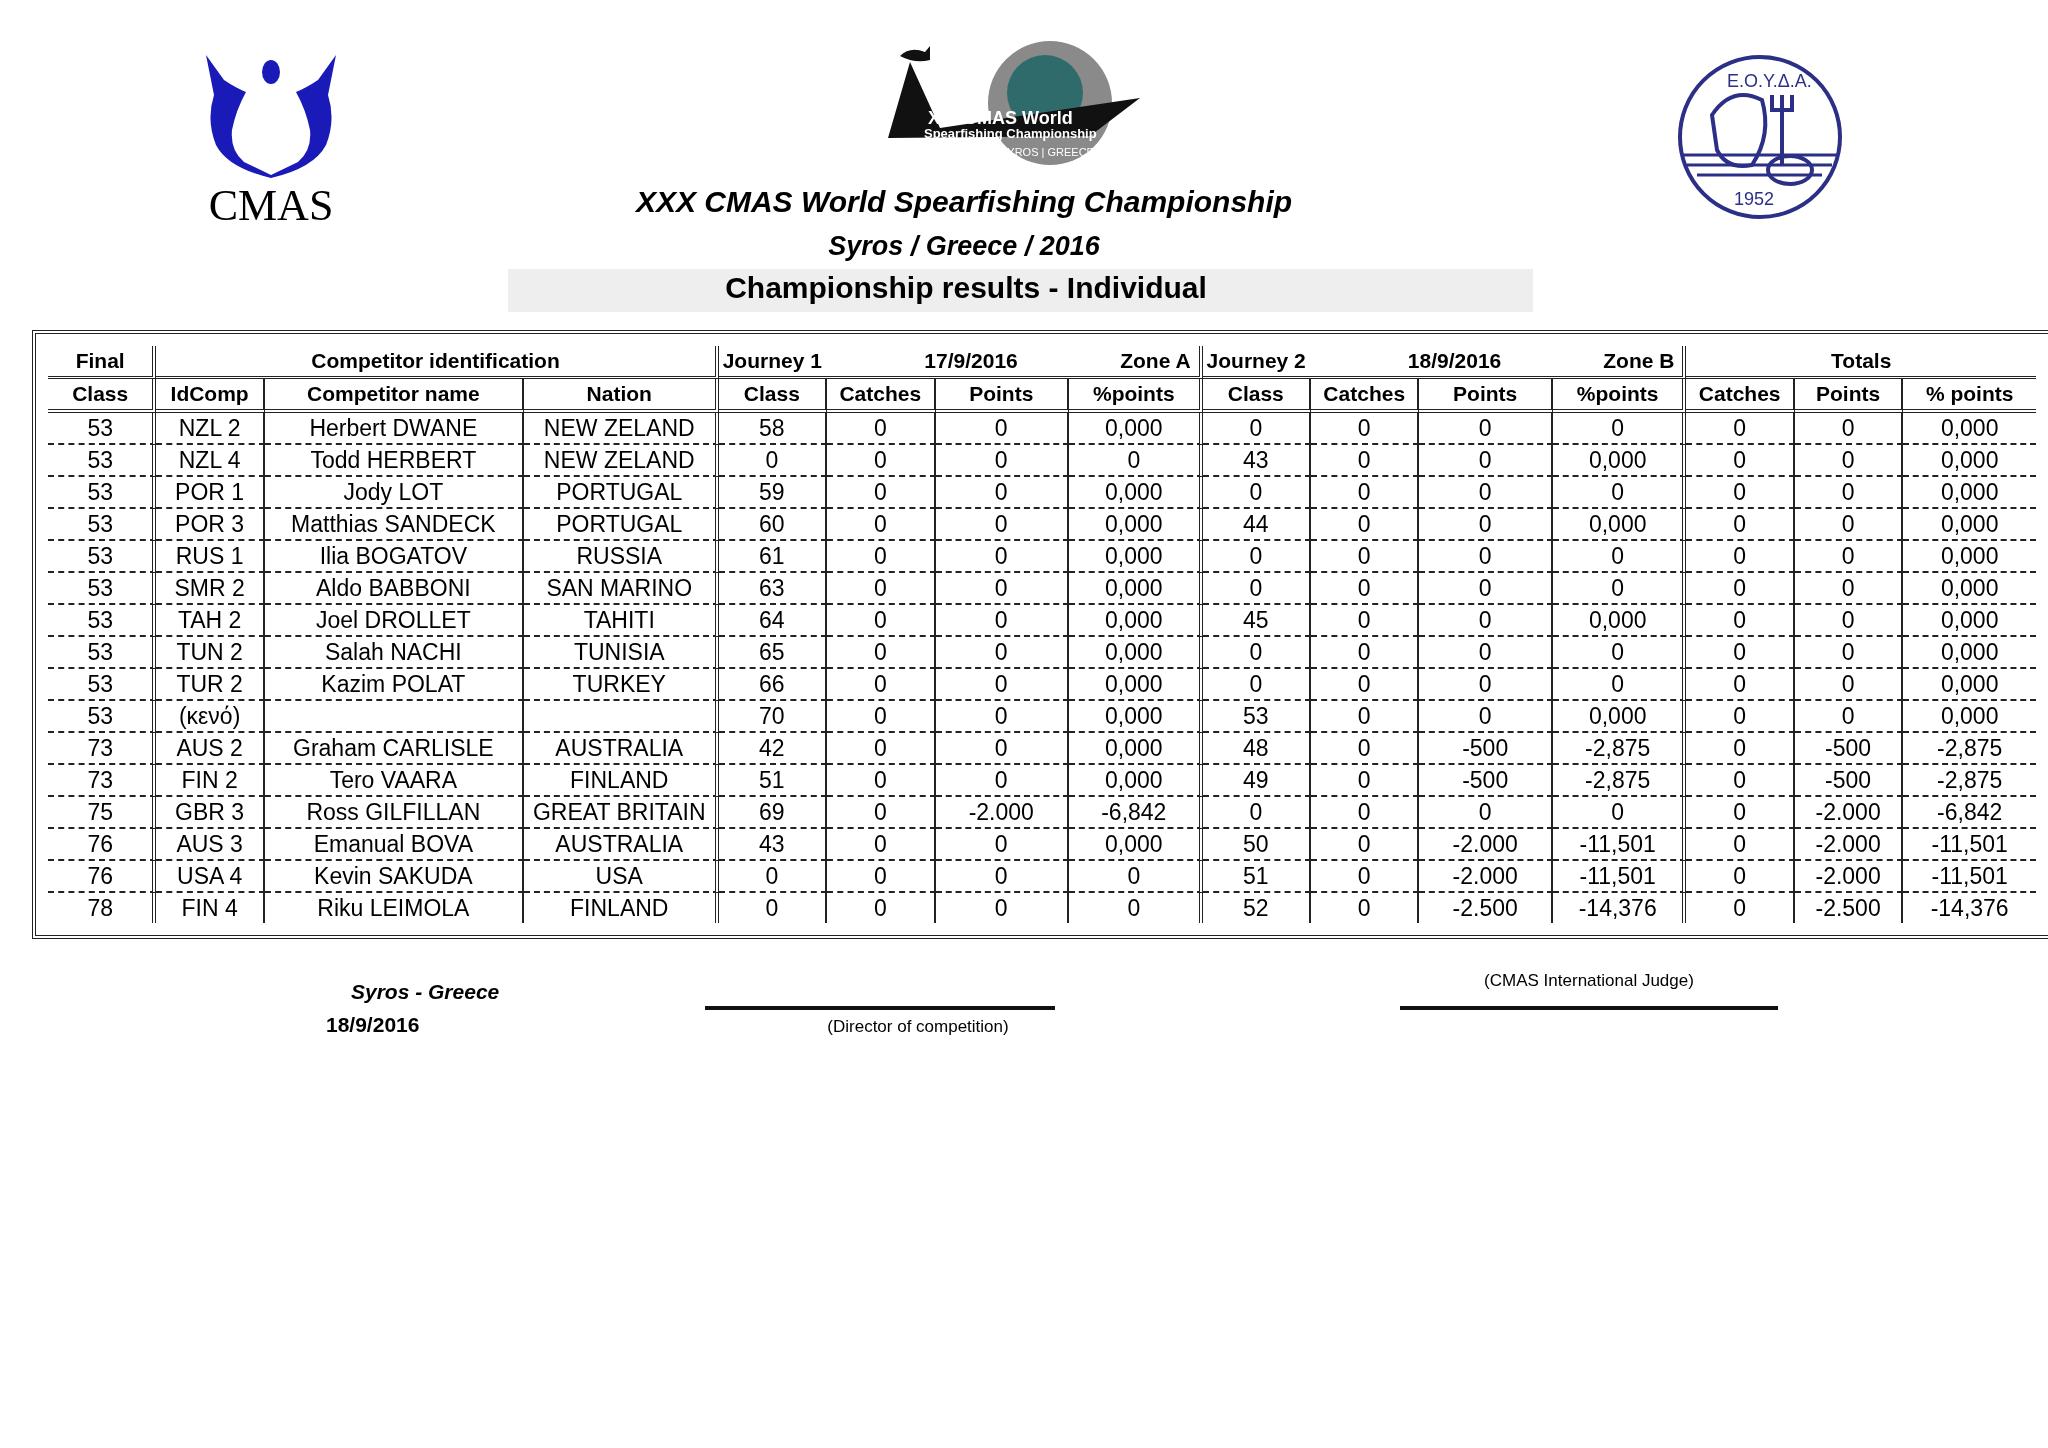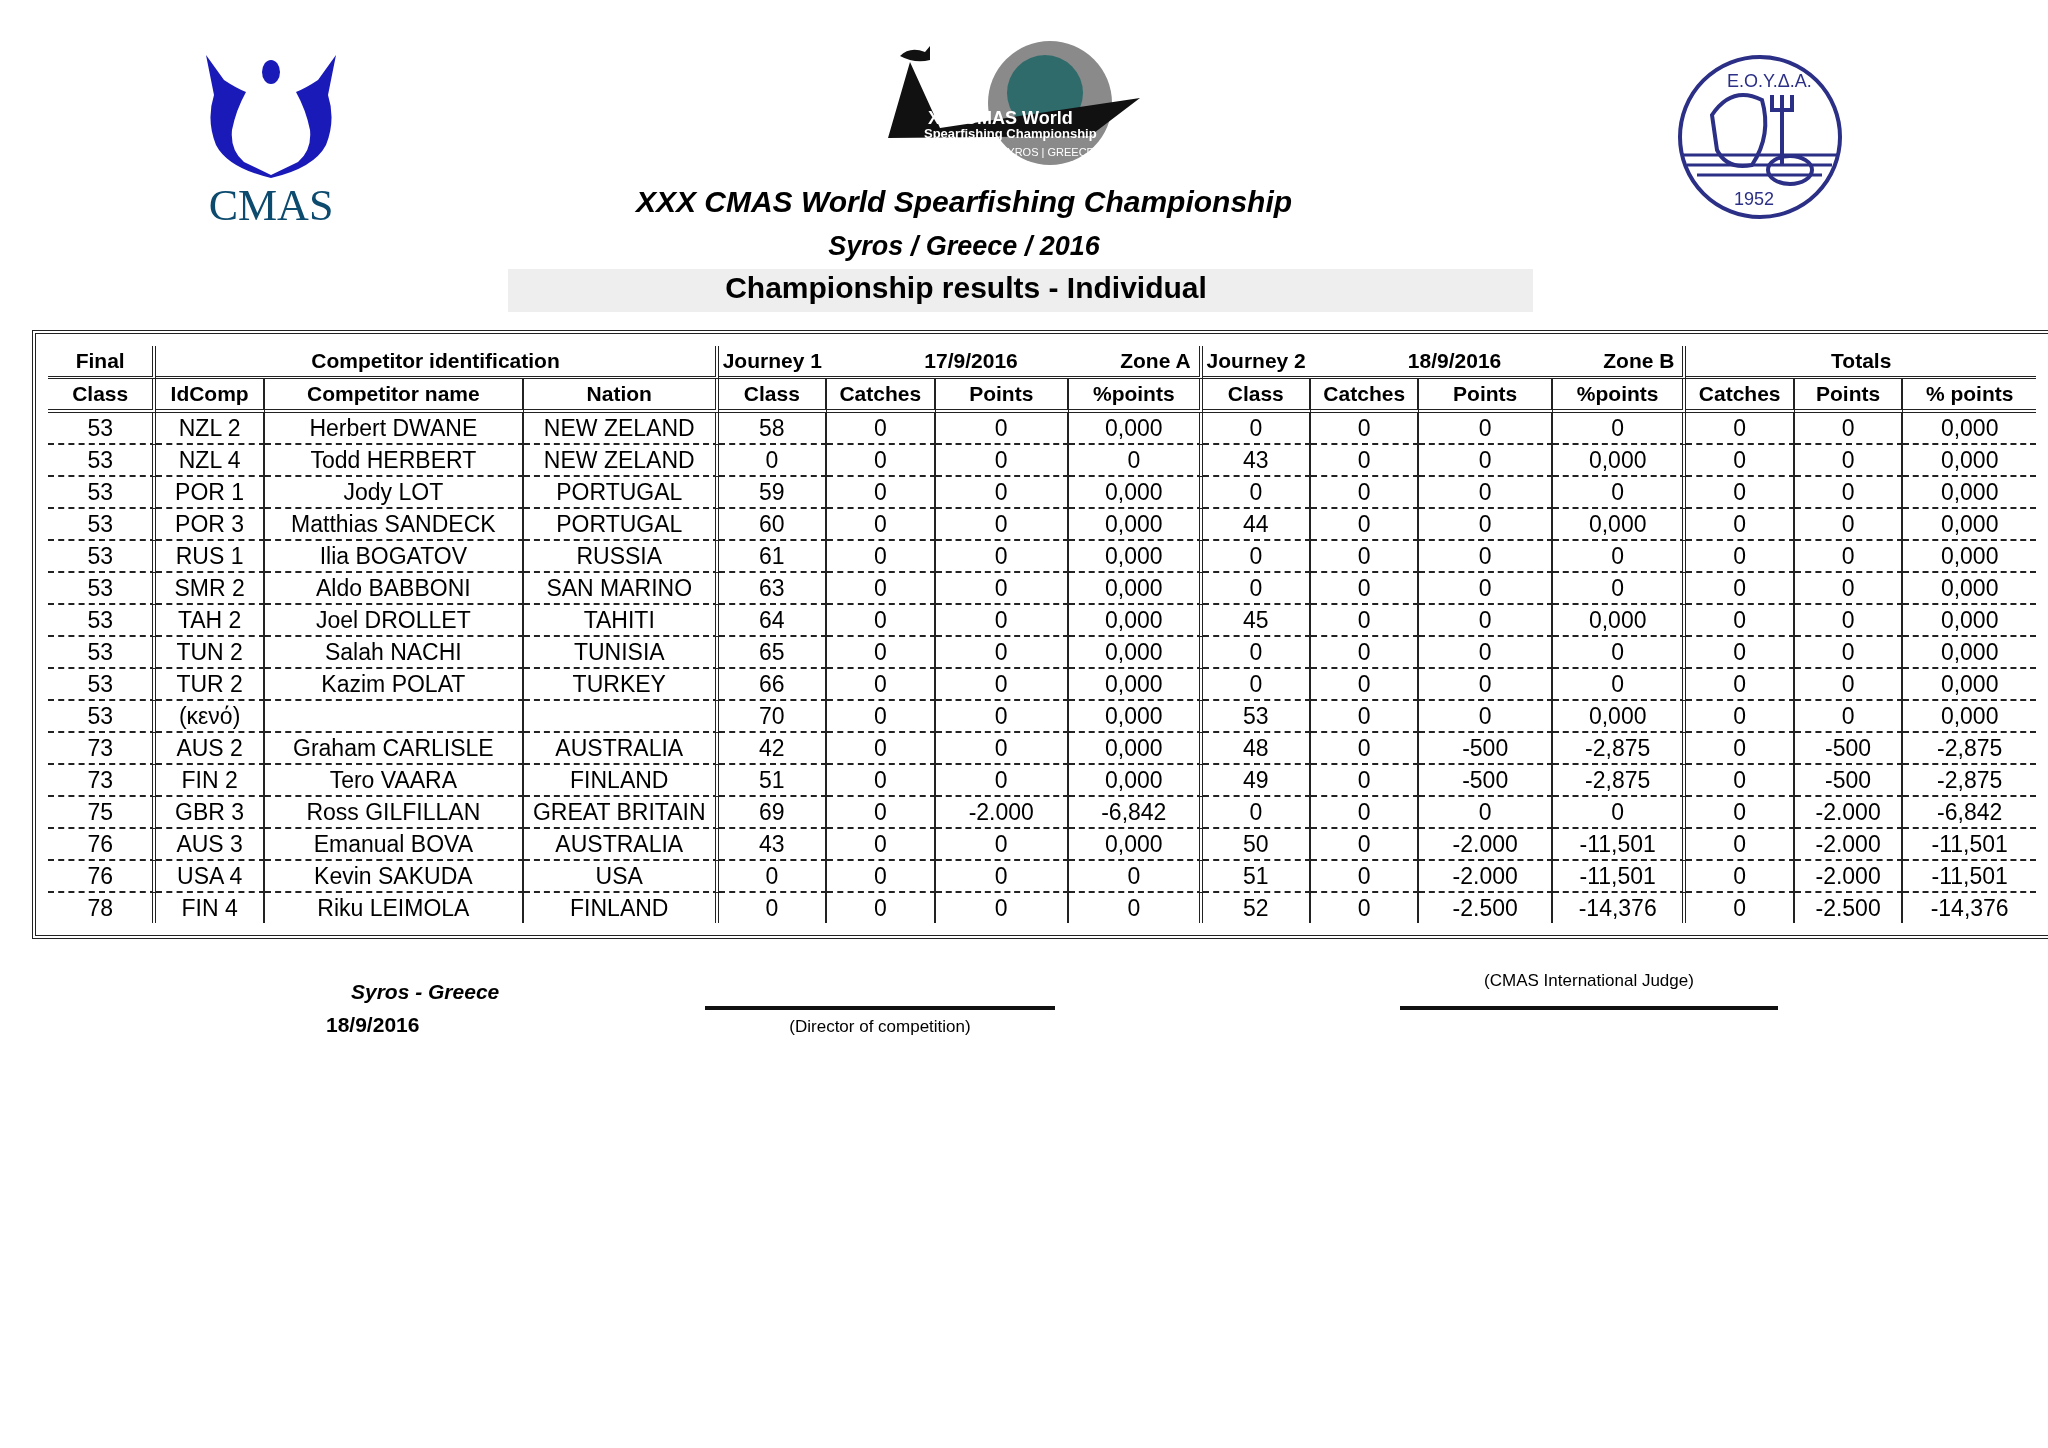--- a/index.html
+++ b/index.html
@@ -3,21 +3,21 @@
 <meta charset="utf-8">
 <style>
   html, body { margin: 0; padding: 0; background: #ffffff; }
   body { width: 2048px; height: 1448px; position: relative; overflow: hidden;
          font-family: "Liberation Sans", sans-serif; color: #000; }
 
   
   .logo-cmas { position: absolute; left: 196px; top: 50px; width: 150px; height: 170px; }
   .logo-cmas svg { display: block; }
   .logo-cmas .cmas-text { position: absolute; left: 0; top: 130px; width: 150px; text-align: center;
-         font-family: "Liberation Serif", serif; font-size: 44px; color: #0c4a6e; letter-spacing: 0px; }
+         font-family: "Liberation Serif", serif; font-size: 44px; color: #000000; letter-spacing: 0px; }
 
   .logo-event { position: absolute; left: 880px; top: 38px; width: 280px; height: 135px; }
   .logo-club { position: absolute; left: 1672px; top: 55px; width: 180px; height: 165px; }
 
   
   .title { position: absolute; left: 0; width: 2048px; text-align: center; font-weight: bold; }
   .title-main { top: 185px; font-size: 30px; font-style: italic; left: -60px; width: 2048px; }
   .title-sub  { top: 231px; font-size: 27px; font-style: italic; left: -60px; width: 2048px; }
   .title-band { position: absolute; left: 508px; top: 269px; width: 1025px; height: 43px; background: #eeeeee; }
   .title-results { top: 271px; font-size: 30px; left: -58px; width: 2048px; }
@@ -45,21 +45,21 @@
   tbody td.gend { border-right: 4px double #222; }
   tbody td.last { border-right: 0; }
 
   
   .foot-place { position: absolute; left: 306px; top: 980px; font-size: 21px; font-weight: bold; font-style: italic; margin-left: 45px; }
   .foot-date { position: absolute; left: 326px; top: 1013px; font-size: 21px; font-weight: bold; }
   .sig-line { position: absolute; height: 4px; background: #111; }
   .sig-director { left: 705px; top: 1006px; width: 350px; }
   .sig-judge { left: 1400px; top: 1006px; width: 378px; }
   .sig-label { position: absolute; font-size: 17px; text-align: center; }
-  .lbl-director { left: 705px; top: 1017px; width: 350px; }
+  .lbl-director { left: 743px; top: 1017px; width: 350px; }
   .lbl-judge { left: 1400px; top: 971px; width: 378px; }
 </style>
 </head>
 <body>
 
 <div class="logo-cmas">
   <svg width="150" height="130" viewBox="0 0 150 130">
     <path d="M10,5 L28,30 Q40,38 50,42 Q40,60 36,80 Q34,100 48,112 L75,125 L102,112 Q116,100 114,80 Q110,60 100,42 Q110,38 122,30 L140,5 L132,45 Q140,70 130,95 Q118,118 75,128 Q32,118 20,95 Q10,70 18,45 Z" fill="#1a1ab8"></path>
     <ellipse cx="75" cy="22" rx="9" ry="12" fill="#1a1ab8"></ellipse>
     <path d="M45,55 Q58,45 70,70 Q60,95 45,90 Q35,75 45,55 Z" fill="#ffffff"></path>

